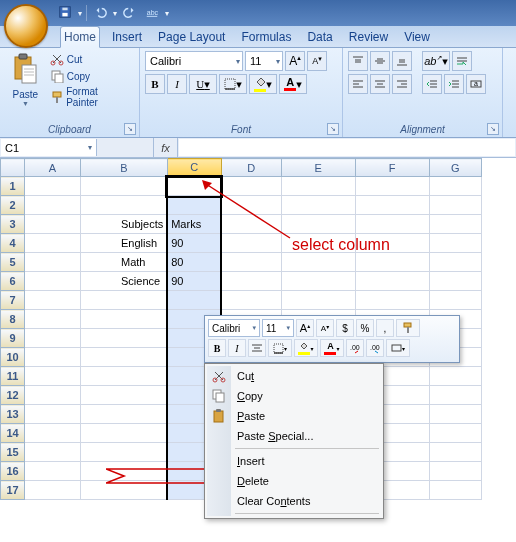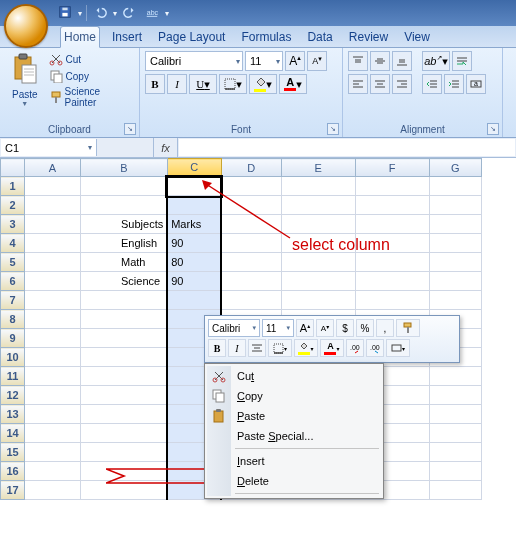--- a/index.html
+++ b/index.html
@@ -15,21 +15,21 @@
 .qat-drop { color: #eef4fb; font-size: 8px; }
 
 
 .tabs { height: 22px; background: linear-gradient(#bed4ef, #d4e3f6); display: flex; align-items: flex-end; padding-left: 52px; border-bottom: 1px solid #8ba8cf; }
 .tab { padding: 3px 3px; color: #15428b; cursor: pointer; font-size: 12px; border: 1px solid transparent; border-bottom: none; margin-left: 8px; }
 .tab.active { background: linear-gradient(#f6faff, #e8f2fd); border: 1px solid #8ba8cf; border-bottom: 1px solid #e8f2fd; border-radius: 3px 3px 0 0; margin-bottom: -1px; color: #3b5988; }
 
 
 .ribbon { height: 90px; background: linear-gradient(#e8f2fd, #cfe2f8); display: flex; border-bottom: 1px solid #8ba8cf; }
 .group { border-right: 1px solid #adc5e7; padding: 3px 5px 0 5px; position: relative; height: 100%; }
-.group-label { position: absolute; bottom: 2px; left: 0; right: 0; text-align: center; color: #3b5988; font-size: 10px; }
+.group-label { position: absolute; bottom: 2px; left: 0; right: 0; text-align: center; color: #3b5988; font-size: 10px; font-style: italic; }
 .group-dialog { position: absolute; right: 3px; bottom: 2px; width: 12px; height: 12px; border: 1px solid #8cabd2; background: #e8f0fa; cursor: pointer; font-size: 7px; color: #3b5988; display: flex; align-items: center; justify-content: center; }
 
 .clipboard-group { width: 140px; display: flex; }
 .paste-btn { width: 42px; text-align: center; padding-top: 2px; cursor: pointer; }
 .paste-btn .lbl { color: #15428b; font-size: 10px; }
 .clip-right { display: flex; flex-direction: column; gap: 1px; padding-top: 0; }
 .clip-sm { display: flex; align-items: center; gap: 3px; color: #15428b; padding: 1px 4px; cursor: pointer; font-size: 10px; }
 
 .font-group { width: 203px; }
 .font-row { display: flex; gap: 2px; align-items: center; margin-bottom: 3px; }
@@ -165,21 +165,21 @@
             <rect x="2" y="2" width="8" height="9" fill="#fff" stroke="#888"></rect>
             <rect x="5" y="5" width="8" height="9" fill="#fff" stroke="#888"></rect>
           </svg>
           <span>Copy</span>
         </div>
       <div class="clip-sm">
           <svg width="14" height="14">
             <rect x="3" y="2" width="8" height="5" fill="#e8c060" stroke="#a37014"></rect>
             <rect x="6" y="7" width="2" height="6" fill="#888"></rect>
           </svg>
-          <span>Science Painter</span>
+          <span>Format Painter</span>
         </div>
     </div>
     <div class="group-label">Clipboard</div>
     <div class="group-dialog">↘</div>
   </div>
 
   <div class="group font-group">
     <div class="font-row">
       <div class="combo font-name">
           <span>Calibri</span>
@@ -622,14 +622,17 @@
   <div class="cm-item">
     <span>Paste <u>S</u>pecial...</span>
   </div>
   <div class="cm-sep"></div>
   <div class="cm-item">
     <span><u>I</u>nsert</span>
   </div>
   <div class="cm-item">
     <span><u>D</u>elete</span>
   </div>
+  <div class="cm-item">
+    <span>Clear Co<u>n</u>tents</span>
+  </div>
   <div class="cm-sep"></div>
 </div>
 
 </body></html>

